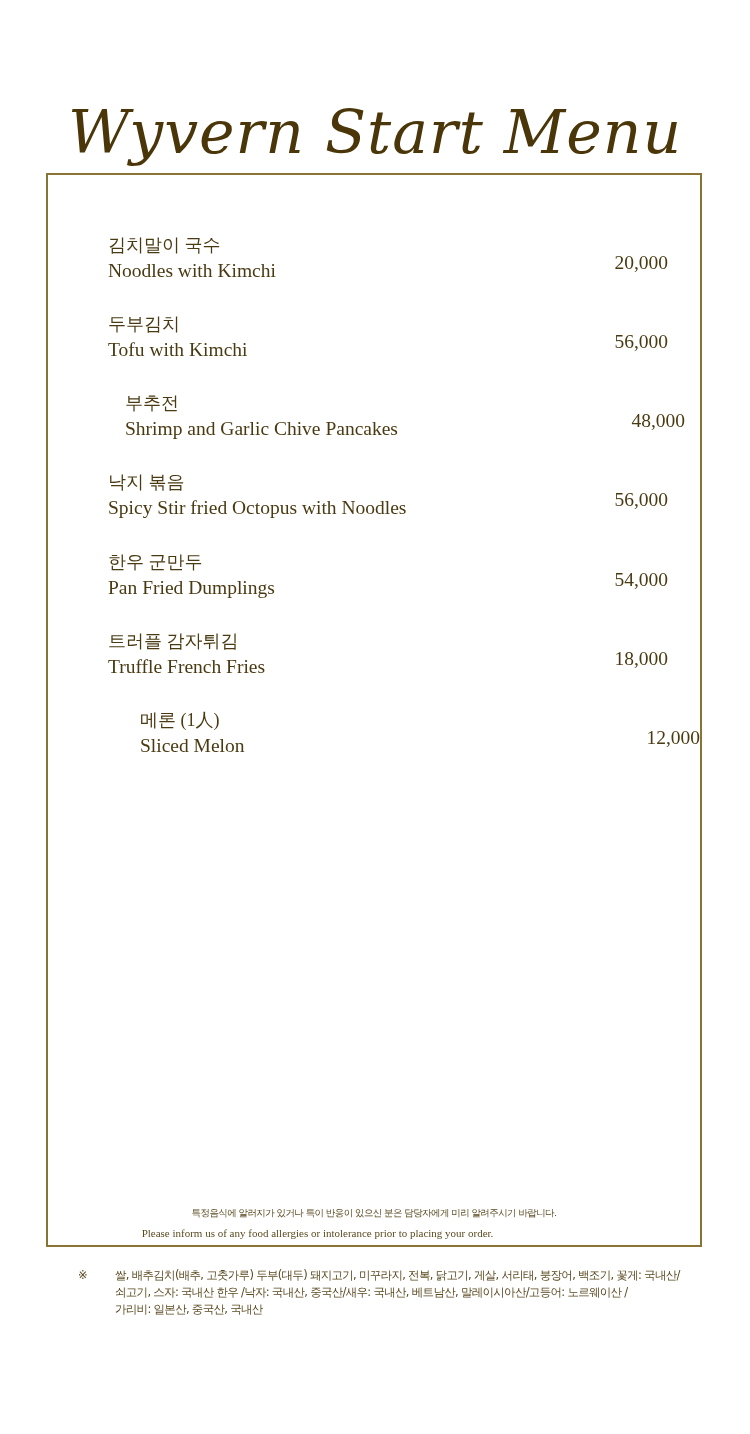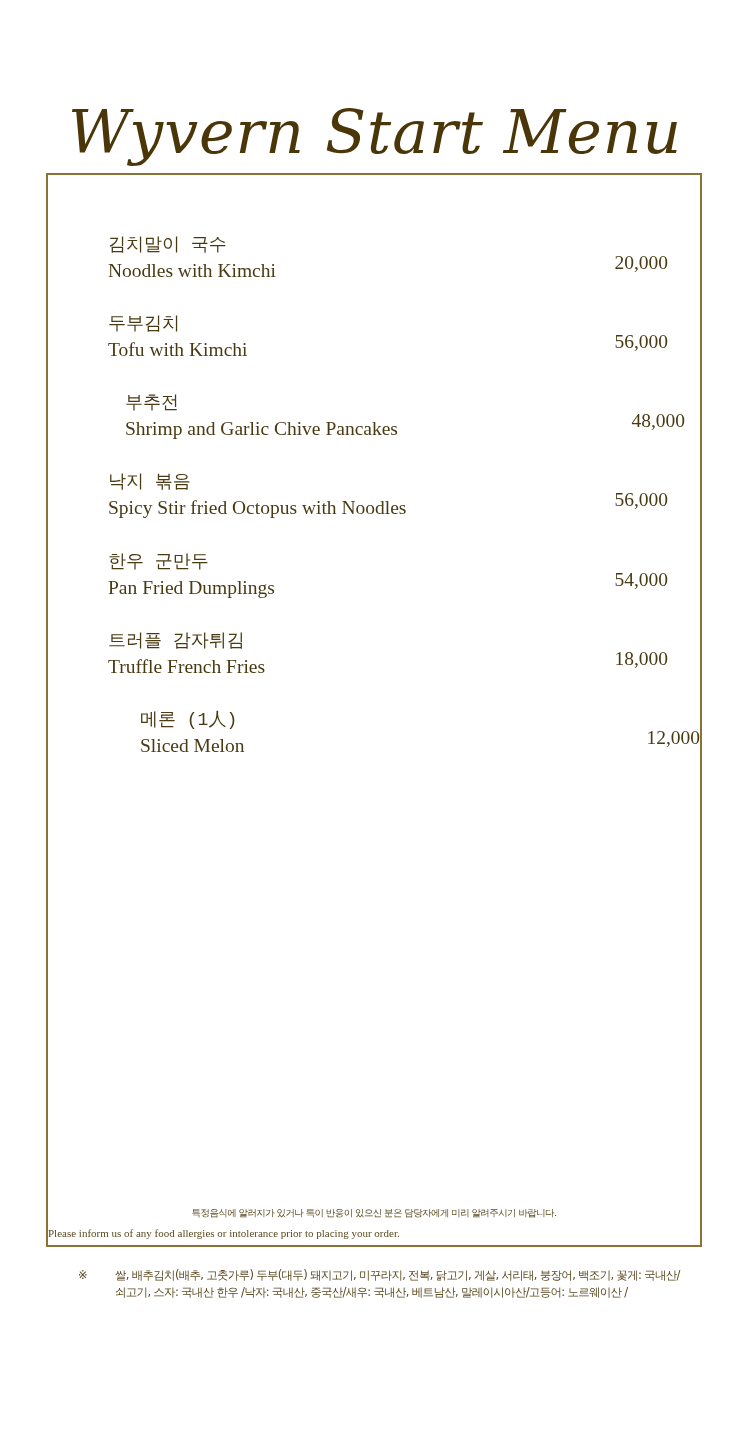--- a/index.html
+++ b/index.html
@@ -40,21 +40,21 @@
     .item {
       position: absolute;
       left: 60px;
       width: 560px;
       height: 60px;
     }
     .item .kr {
       position: absolute;
       left: 0;
       top: 0;
-      font-family: Liberation Mono, monospace;
+      font-family: Liberation Serif, serif;
       font-size: 18px;
       color: #4a3a12;
       line-height: 24px;
     }
     .item .en {
       position: absolute;
       left: 0;
       top: 25px;
       font-size: 19.5px;
       color: #4a3a12;
@@ -80,21 +80,21 @@
       font-size: 9.5px;
       letter-spacing: -0.6px;
       color: #5a4a20;
       line-height: 16px;
     }
     .notice-en {
       position: absolute;
       left: 0;
       top: 1050px;
       width: 539px;
-      text-align: left;
+      text-align: center;
       font-size: 11px;
       color: #5a4a20;
       line-height: 16px;
     }
     .origin {
       position: absolute;
       left: 78px;
       top: 1267px;
       width: 620px;
       font-family: "DejaVu Sans", "Liberation Sans", sans-serif;
@@ -171,14 +171,15 @@
 
   <div class="notice-kr">특정음식에 알러지가 있거나 특이 반응이 있으신 분은 담당자에게 미리 알려주시기 바랍니다.</div>
   <div class="notice-en">Please inform us of any food allergies or intolerance prior to placing your order.</div>
 </div>
 
 <div class="origin">
   <span class="mark">※</span>
   <div class="lines">
     <span class="line">쌀, 배추김치(배추, 고춧가루) 두부(대두) 돼지고기, 미꾸라지, 전복, 닭고기, 게살, 서리태, 붕장어, 백조기, 꽃게: 국내산/</span>
     <span class="line">쇠고기, 스자: 국내산 한우 /낙자: 국내산, 중국산/새우: 국내산, 베트남산, 말레이시아산/고등어: 노르웨이산 /</span>
+    <span class="line">가리비: 일본산, 중국산, 국내산</span>
   </div>
 </div>
 
 </body></html>

